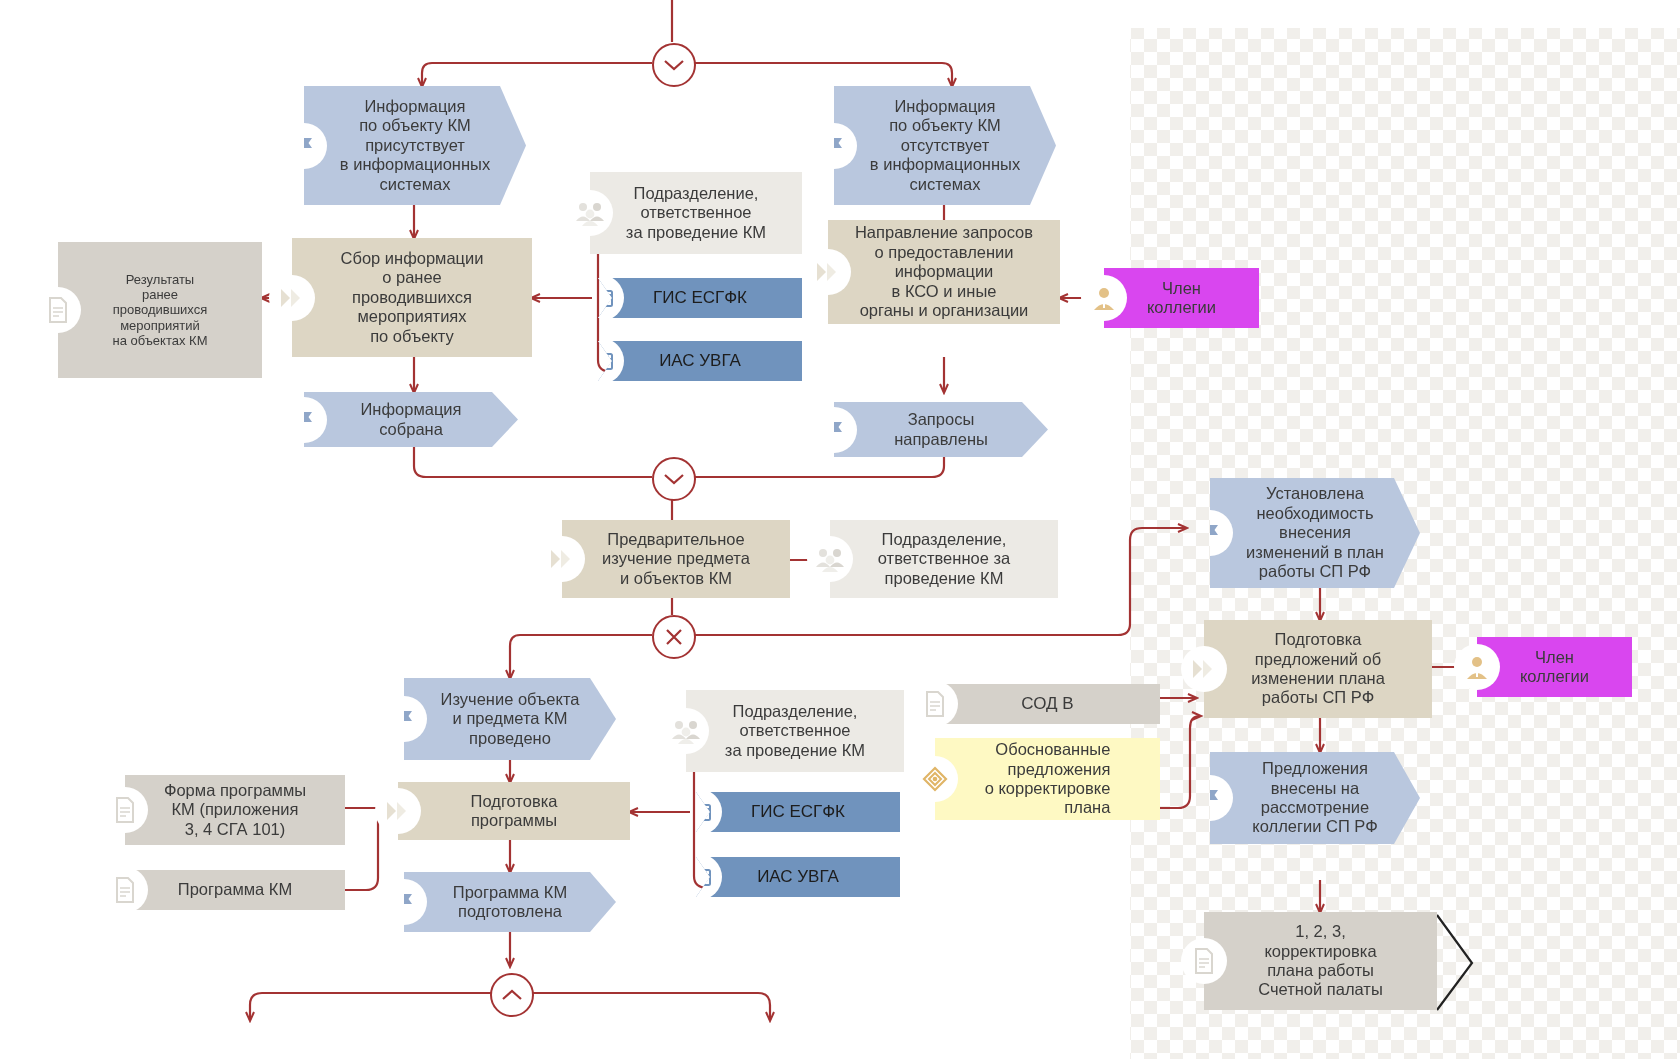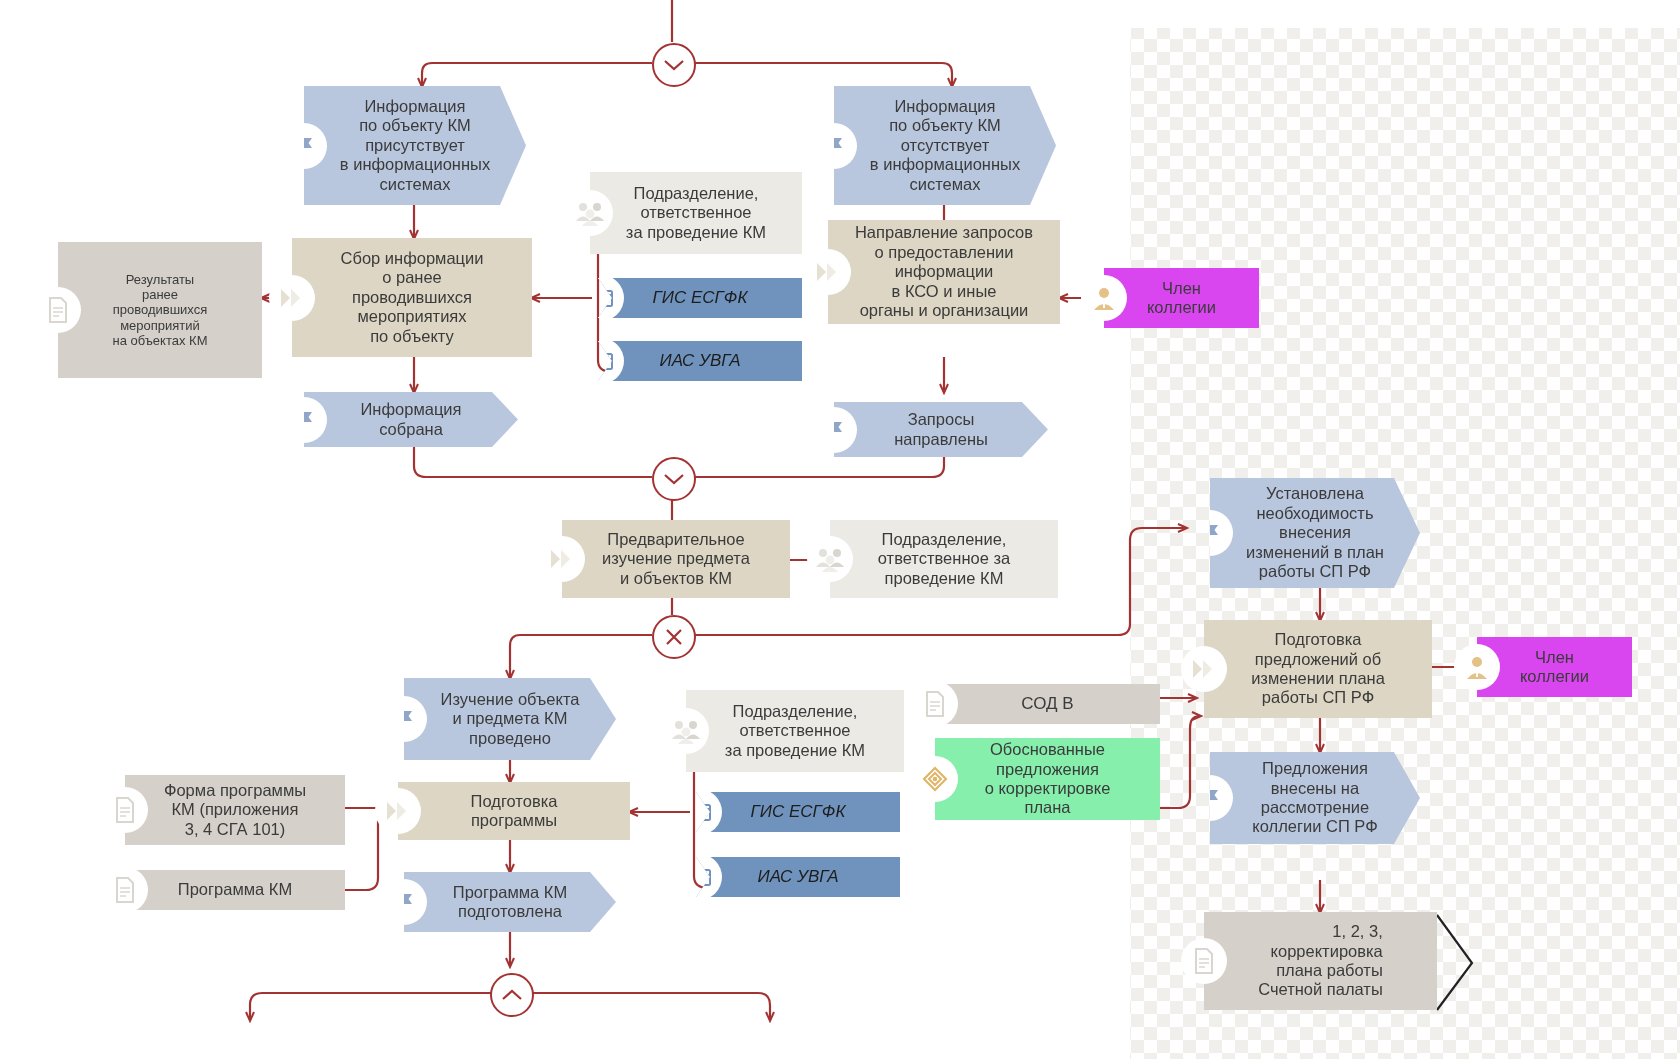--- a/index.html
+++ b/index.html
@@ -51,25 +51,24 @@
   
   .fn{background:#ddd6c4;}
   
   .org{background:#eceae5;}
   
   .doc{background:#d5d1ca;}
   
   .sys{
     background:#7093bd;color:#1d1d1d;
     clip-path:polygon(0 0, calc(100% - 0px) 0, 100% 0, 100% 100%, 0 100%, 14px 50%);
-    font-style:italic;
   }
   
   .yel{background:#d946ef;}
-  .yel2{background:#86efac;}
+  .yel2{background:#fef9c3;text-align:right;}
 
   
   .badge{
     position:absolute;left:-23px;top:50%;transform:translateY(-50%);
     width:46px;height:46px;border-radius:50%;
     background:#ffffff;
     display:flex;align-items:center;justify-content:center;
     z-index:7;pointer-events:none;
   }
   .badge svg{display:block;}
@@ -476,21 +475,21 @@
   <div class="node ev" style="left:1210px;top:752px;width:210px;height:92px;font-size:16.5px;">
     <div class="badge">
       <svg width="26" height="26" viewBox="0 0 26 26">
           <path d="M7,4 L7,23" stroke="#aebcd4" stroke-width="3.2" fill="none"></path>
           <path d="M9,5 L21,5 L17.5,10 L21,15 L9,15 Z" fill="#8fa6c8"></path>
         </svg>
     </div>
     <span class="lbl">Предложения<br>внесены на<br>рассмотрение<br>коллегии СП РФ</span>
   </div>
 
-  <div class="node docjag" style="left:1204px;top:912px;width:233px;height:98px;font-size:16.5px;text-align:right;">
+  <div class="node docjag" style="left:1204px;top:912px;width:233px;height:98px;font-size:16.5px;">
     <div class="badge">
       <svg width="24" height="28" viewBox="0 0 24 28">
           <path d="M4,2 H15 L20,7 V26 H4 Z" fill="#ffffff" stroke="#d9d6cf" stroke-width="2"></path>
           <path d="M7,12 H17 M7,16 H17 M7,20 H13" stroke="#d9d6cf" stroke-width="1.6"></path>
         </svg>
     </div>
     <span class="lbl">1, 2, 3,<br>корректировка<br>плана работы<br>Счетной палаты</span>
   </div>
 
 </div>

